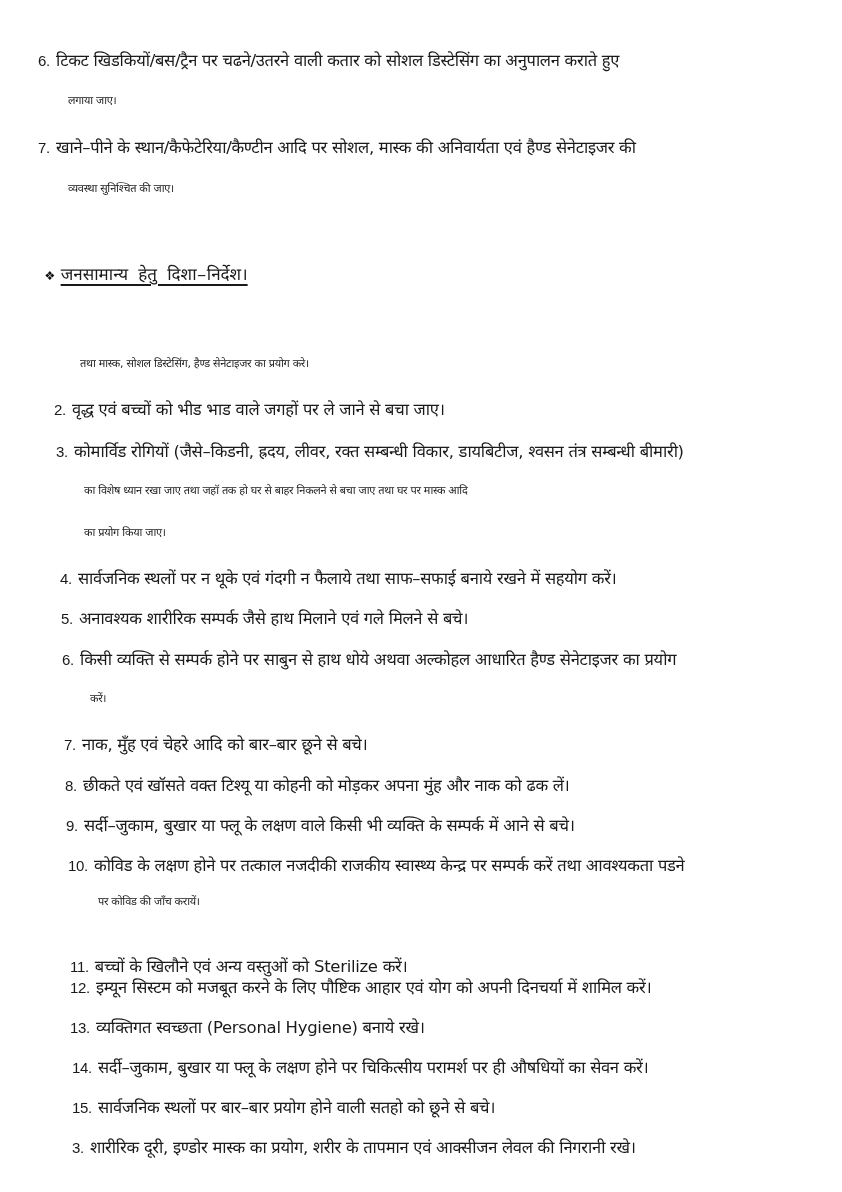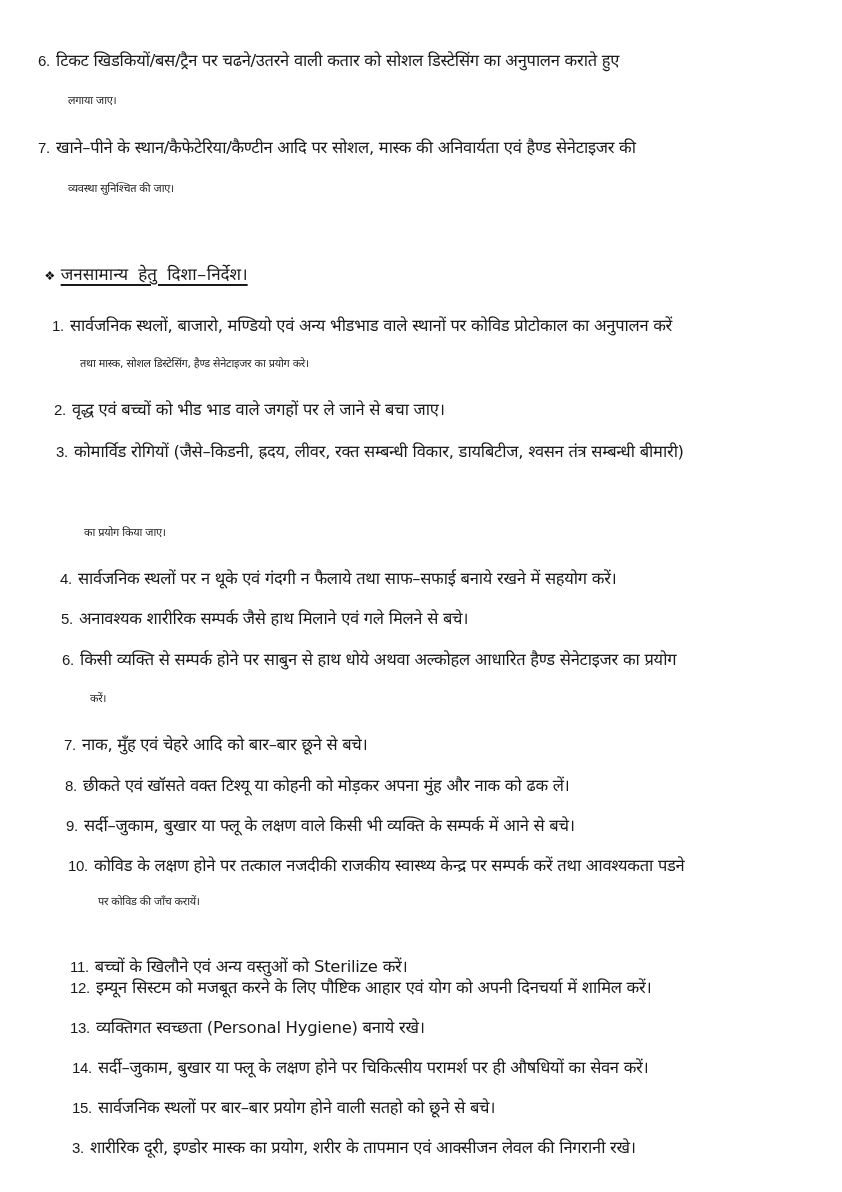--- a/index.html
+++ b/index.html
@@ -70,32 +70,30 @@
 
   <div class="item" style="left:38px; top:135px;">
     <span class="num">7.</span><span>खाने–पीने के स्थान/कैफेटेरिया/कैण्टीन आदि पर सोशल, मास्क की अनिवार्यता एवं हैण्ड सेनेटाइजर की</span>
   </div>
   <div class="cont" style="left:68px; top:180px;">व्यवस्था सुनिश्चित की जाए।</div>
 
   <div class="heading">
     <span class="bullet">❖</span><span class="title">जनसामान्य हेतु दिशा–निर्देश।</span>
   </div>
 
-  <div class="item" style="left:52px; top:313px;">
-    <span class="num">1.</span><span>सार्वजनिक स्थलों, बाजारो, मण्डियो एवं अन्य भीडभाड वाले स्थानों पर कोविड प्रोटोकाल का अनुपालन करें</span>
-  </div>
   <div class="cont" style="left:80px; top:355px;">तथा मास्क, सोशल डिस्टेसिंग, हैण्ड सेनेटाइजर का प्रयोग करे।</div>
 
   <div class="item" style="left:54px; top:397px;">
     <span class="num">2.</span><span>वृद्ध एवं बच्चों को भीड भाड वाले जगहों पर ले जाने से बचा जाए।</span>
   </div>
 
   <div class="item" style="left:56px; top:439px;">
     <span class="num">3.</span><span>कोमार्विड रोगियों (जैसे–किडनी, ह्रदय, लीवर, रक्त सम्बन्धी विकार, डायबिटीज, श्वसन तंत्र सम्बन्धी बीमारी)</span>
   </div>
+  <div class="cont" style="left:84px; top:482px;">का विशेष ध्यान रखा जाए तथा जहॉ तक हो घर से बाहर निकलने से बचा जाए तथा घर पर मास्क आदि</div>
   <div class="cont" style="left:84px; top:524px;">का प्रयोग किया जाए।</div>
 
   <div class="item" style="left:60px; top:566px;">
     <span class="num">4.</span><span>सार्वजनिक स्थलों पर न थूके एवं गंदगी न फैलाये तथा साफ–सफाई बनाये रखने में सहयोग करें।</span>
   </div>
 
   <div class="item" style="left:61px; top:606px;">
     <span class="num">5.</span><span>अनावश्यक शारीरिक सम्पर्क जैसे हाथ मिलाने एवं गले मिलने से बचे।</span>
   </div>
 

